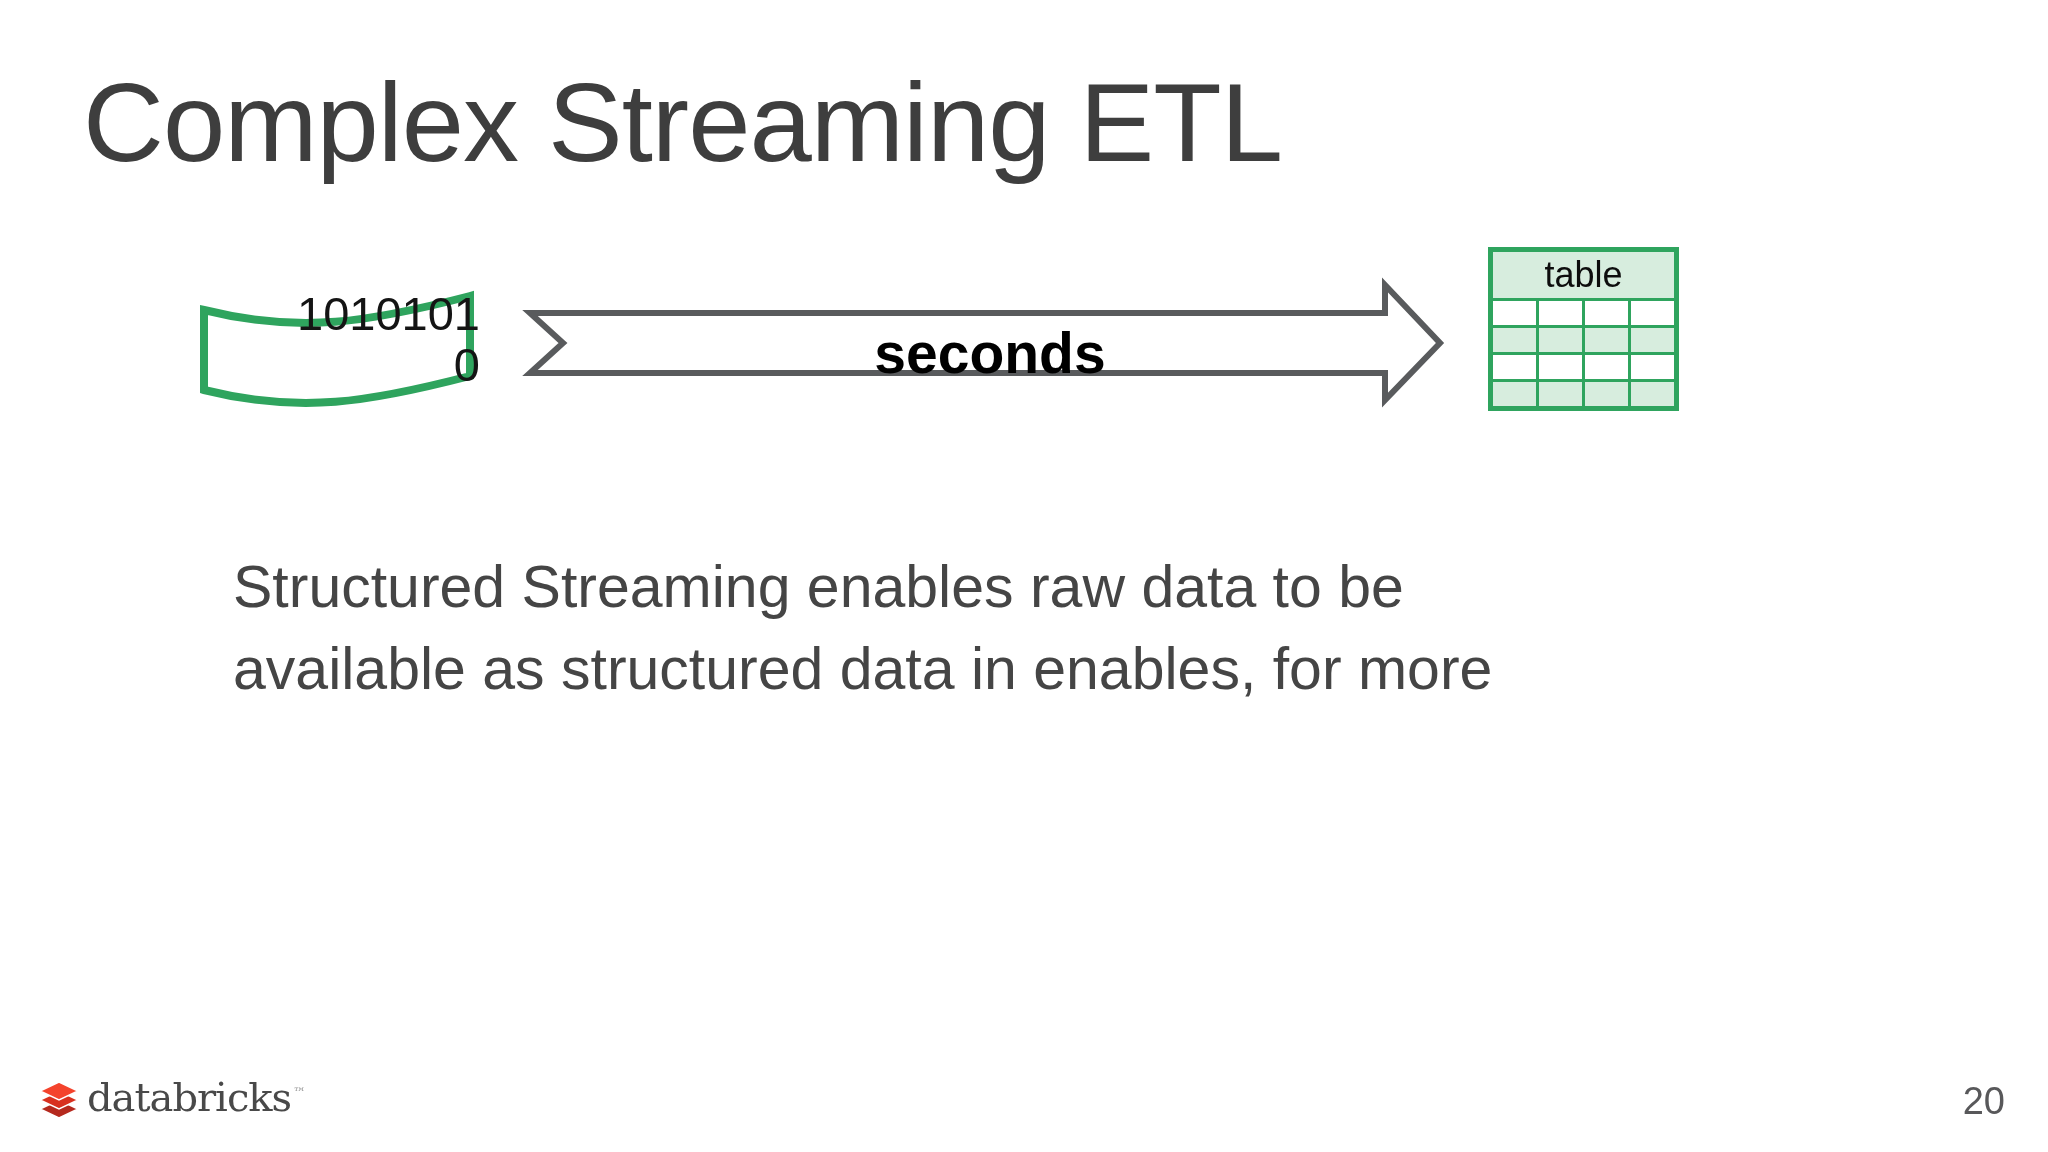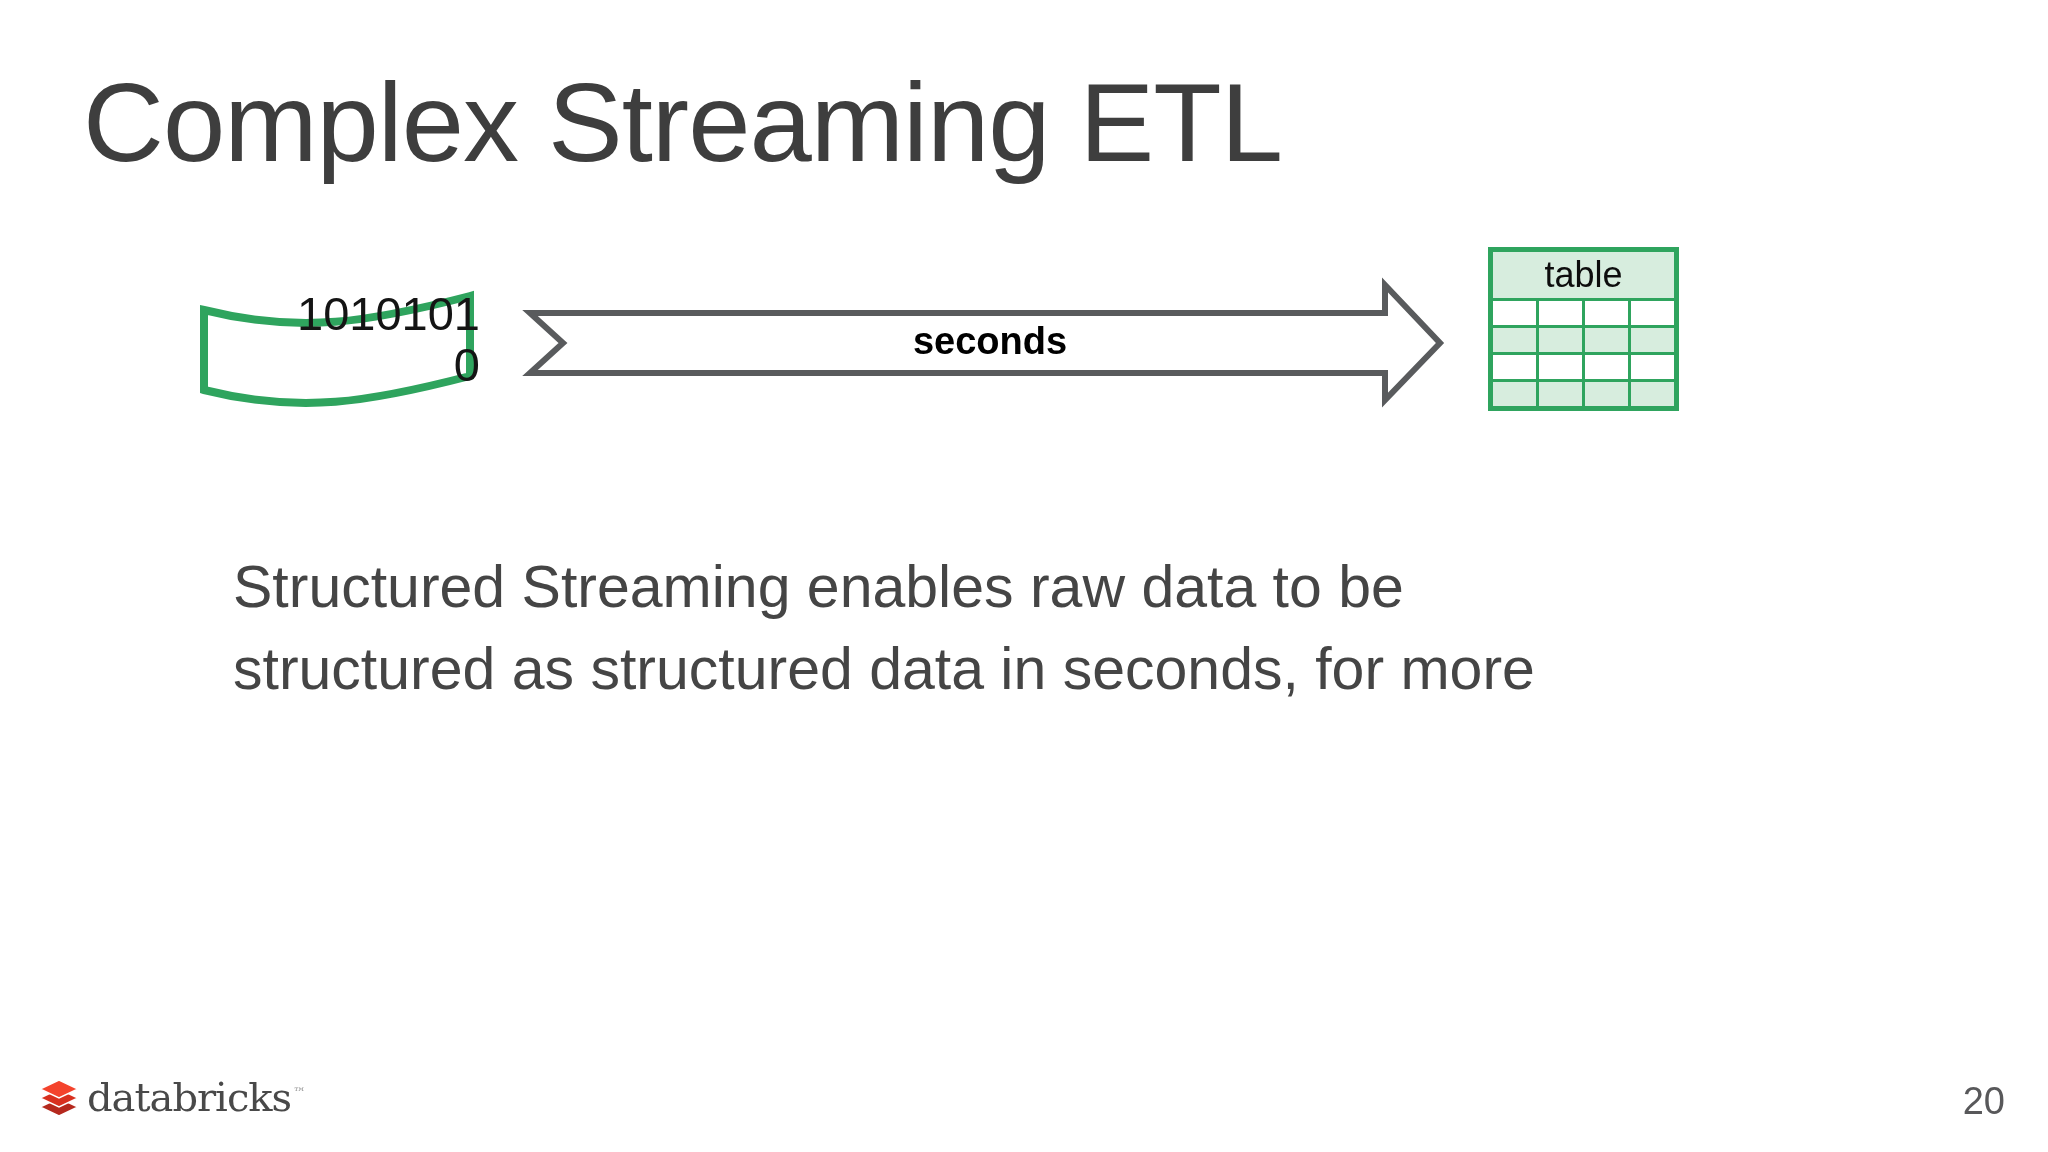--- a/index.html
+++ b/index.html
@@ -35,21 +35,21 @@
   .flag-text{
     position:absolute;left:195px;top:288px;width:285px;
     text-align:right;
     font-size:47px;line-height:51px;color:#141414;
   }
   .arrow-svg{left:525px;top:278px;width:925px;height:132px;}
   .arrow-path{fill:#ffffff;stroke:var(--arrow-gray);stroke-width:6;stroke-linejoin:miter;}
   .arrow-label{
     position:absolute;left:560px;top:320px;width:860px;
     text-align:center;
-    font-size:38px;font-weight:700;color:#000000;
+    font-size:57px;font-weight:700;color:#000000;
   }
   
   .table-icon{
     position:absolute;left:1488px;top:247px;width:191px;height:164px;
     background:var(--green);
     border:5px solid var(--green);
     display:flex;flex-direction:column;gap:3px;
   }
   .table-header{
     background:var(--green-light);
@@ -69,21 +69,21 @@
   
   .body-text{
     position:absolute;left:233px;top:530px;width:1520px;
     font-size:59px;line-height:82px;
     color:var(--body-gray);
     margin-top:16px;
   }
   
   .footer-logo{
     position:absolute;left:38px;top:1074px;
-    display:flex;align-items:center;gap:7px;
+    display:flex;align-items:flex-end;gap:7px;
   }
   .logo-icon-svg{width:42px;height:42px;display:block;}
   .logo-wordmark{
     font-family:"DejaVu Serif", serif;
     font-size:40px;color:#494949;
     letter-spacing:-1px;
   }
   .logo-tm{
     font-size:13px;color:#9a9a9a;
     vertical-align:super;margin-left:2px;
@@ -130,21 +130,21 @@
         <div class="table-cell"></div>
         <div class="table-cell shaded"></div>
         <div class="table-cell shaded"></div>
         <div class="table-cell shaded"></div>
         <div class="table-cell shaded"></div>
       </div>
   </div>
 
   <div class="body-text">
     <div>Structured Streaming enables raw data to be</div>
-    <div>structured as structured data in seconds, for more</div>
+    <div>available as structured data in enables, for more</div>
   </div>
 
   <div class="footer-logo">
     <svg class="logo-icon-svg" viewBox="0 0 42 42" aria-hidden="true">
       <polygon points="21,22 40,31 21,40 2,31" fill="#B5291E" stroke="#ffffff" stroke-width="1.5"></polygon>
       <polygon points="21,13 40,22 21,31 2,22" fill="#D8301F" stroke="#ffffff" stroke-width="1.5"></polygon>
       <polygon points="21,4 40,13 21,22 2,13" fill="#F4432C" stroke="#ffffff" stroke-width="1.5"></polygon>
     </svg>
     <span class="logo-wordmark"><span>databricks</span><span class="logo-tm">™</span></span>
   </div>

